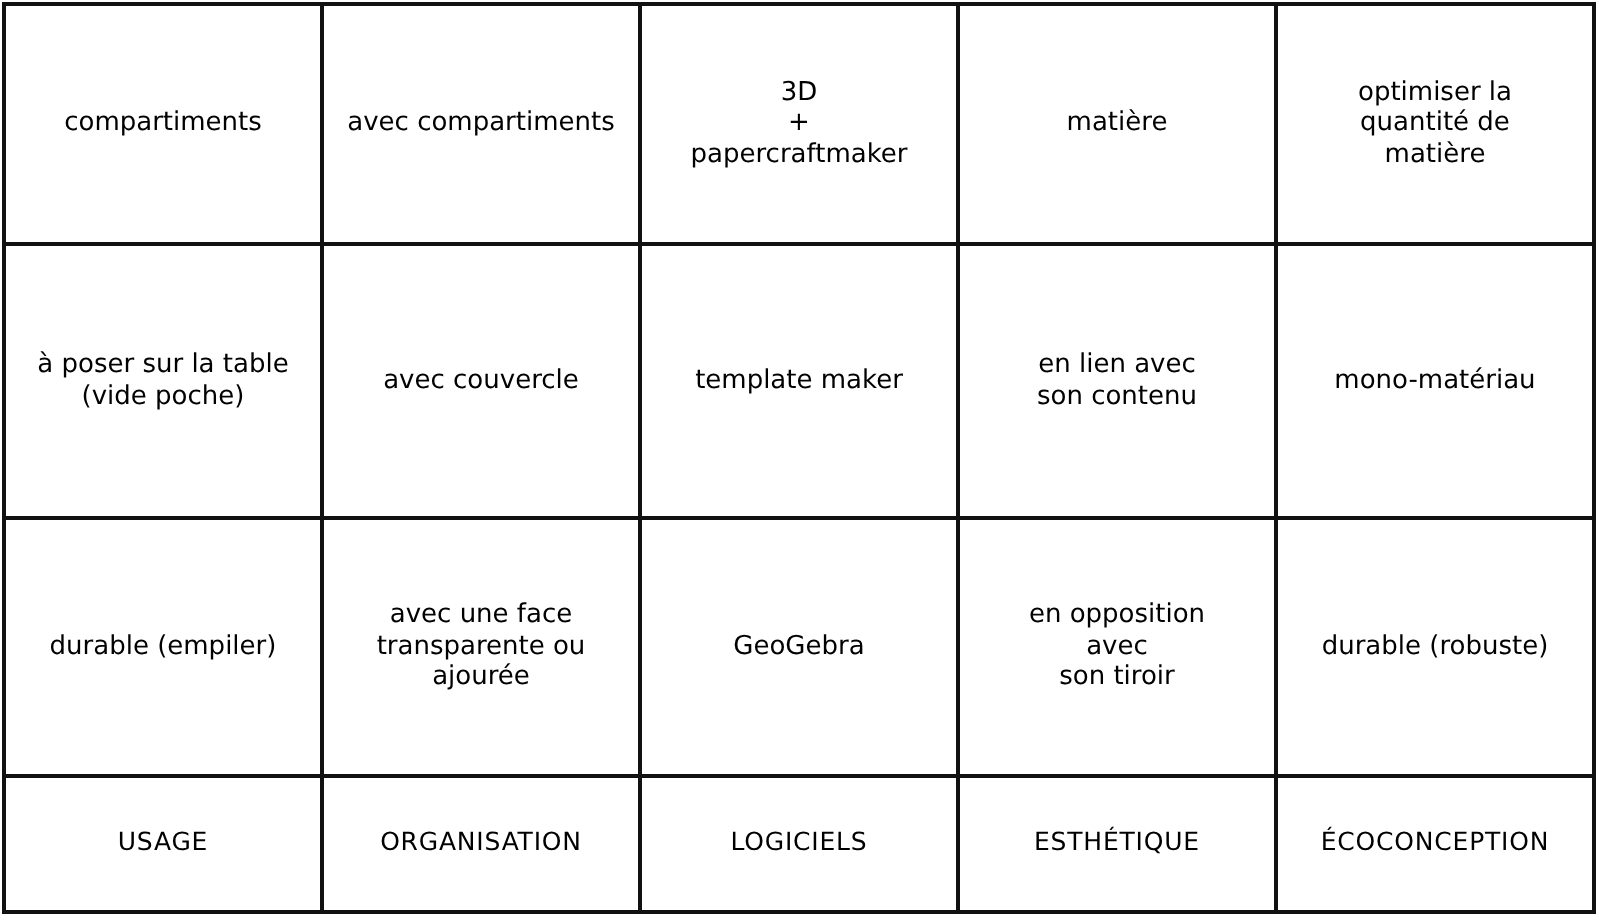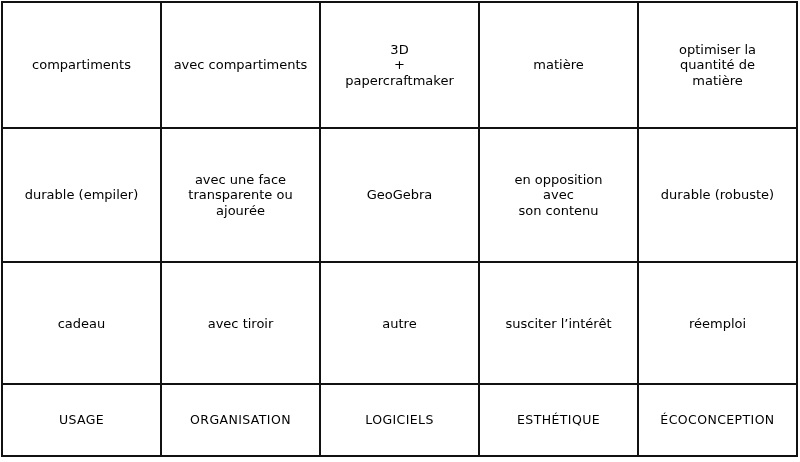--- a/index.html
+++ b/index.html
@@ -87,56 +87,58 @@
           </td>
         <td>
             <span class="cell-text">matière</span>
           </td>
         <td>
             <span class="cell-text">optimiser la
 quantité de
 matière</span>
           </td>
       </tr>
+      <tr class="r2">
+        <td>
+            <span class="cell-text">à poser sur la table
+(vide poche)</span>
+          </td>
+        <td>
+            <span class="cell-text">avec couvercle</span>
+          </td>
+        <td>
+            <span class="cell-text">template maker</span>
+          </td>
+        <td>
+            <span class="cell-text">en lien avec
+son contenu</span>
+          </td>
+        <td>
+            <span class="cell-text">mono-matériau</span>
+          </td>
+      </tr>
       <tr class="r3">
         <td>
             <span class="cell-text">durable (empiler)</span>
           </td>
         <td>
             <span class="cell-text">avec une face
 transparente ou
 ajourée</span>
           </td>
         <td>
             <span class="cell-text">GeoGebra</span>
           </td>
         <td>
             <span class="cell-text">en opposition
 avec
-son contenu</span>
+son tiroir</span>
           </td>
         <td>
             <span class="cell-text">durable (robuste)</span>
-          </td>
-      </tr>
-      <tr class="r4">
-        <td>
-            <span class="cell-text">cadeau</span>
-          </td>
-        <td>
-            <span class="cell-text">avec tiroir</span>
-          </td>
-        <td>
-            <span class="cell-text">autre</span>
-          </td>
-        <td>
-            <span class="cell-text">susciter l’intérêt</span>
-          </td>
-        <td>
-            <span class="cell-text">réemploi</span>
           </td>
       </tr>
       <tr class="r5 header-row">
         <td>
             <span class="cell-text">USAGE</span>
           </td>
         <td>
             <span class="cell-text">ORGANISATION</span>
           </td>
         <td>

